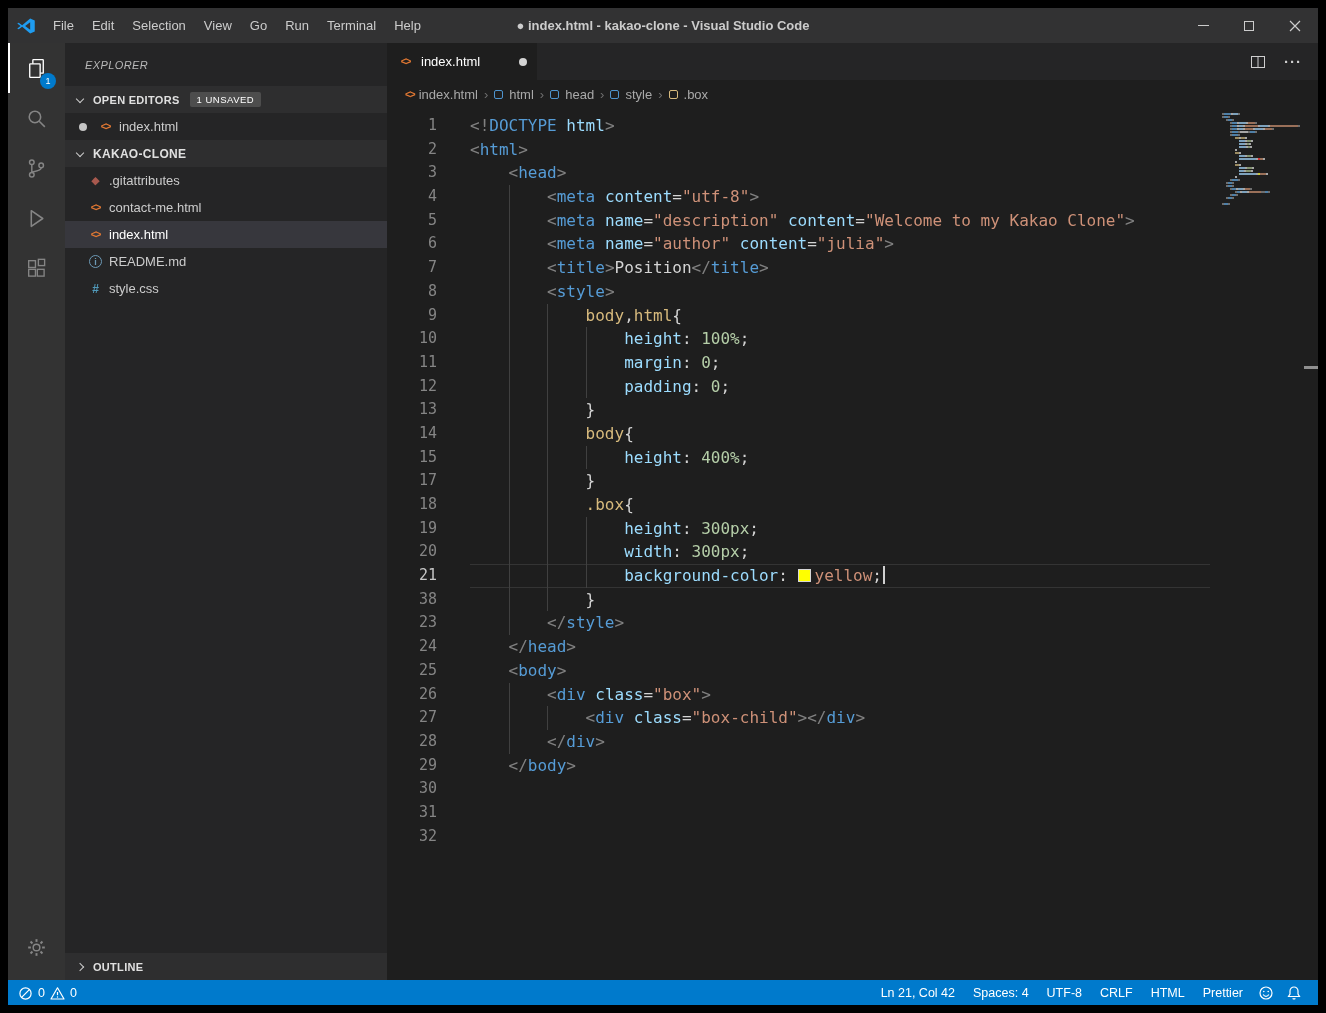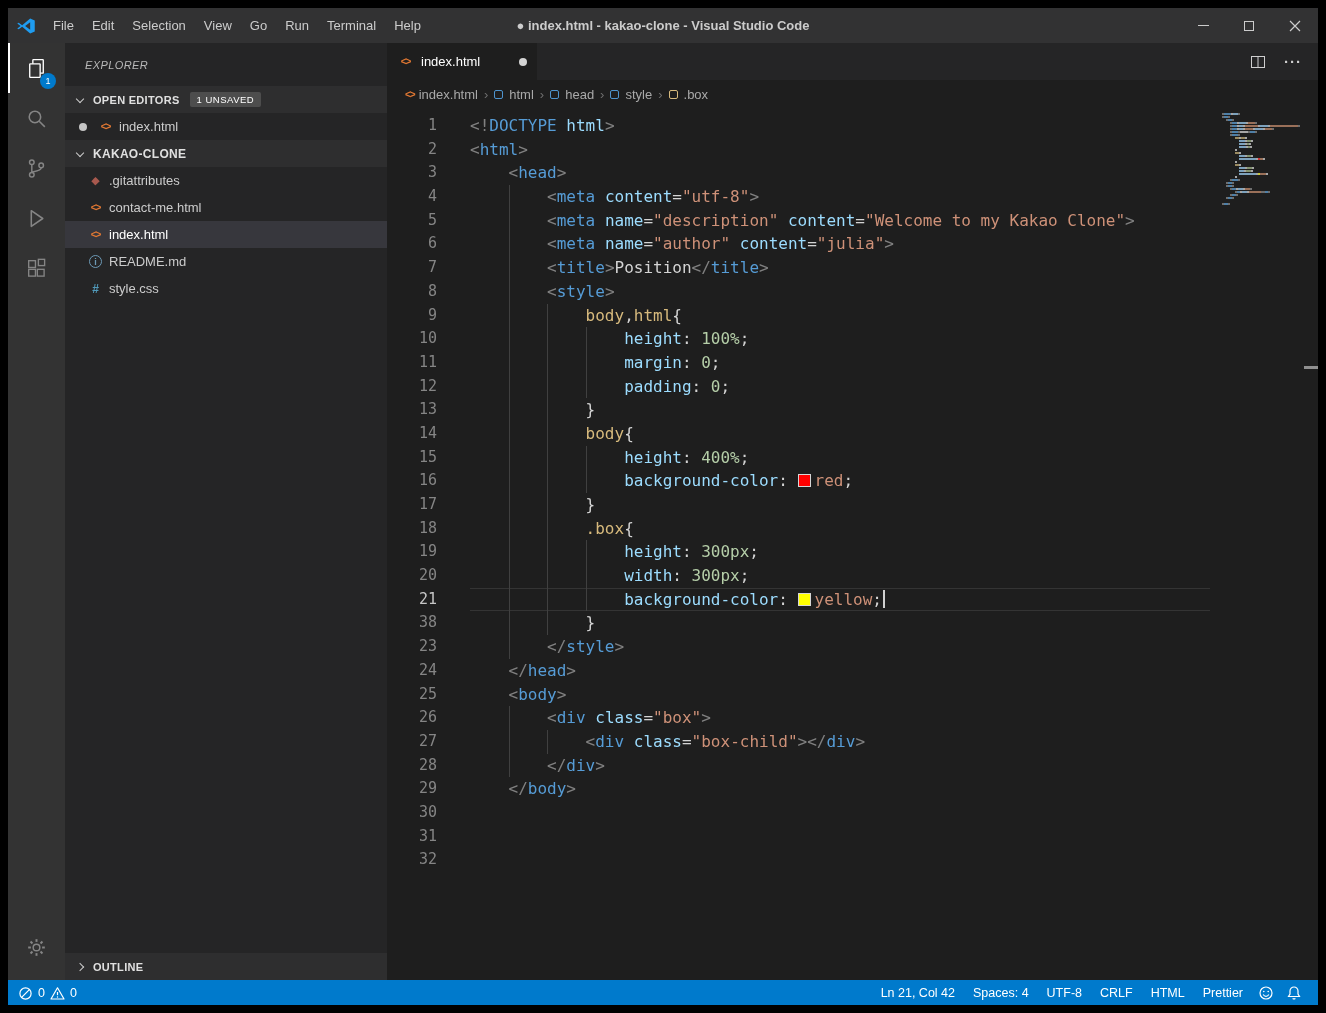--- a/index.html
+++ b/index.html
@@ -366,24 +366,20 @@
             </div>
             <div class="line">
               <div class="ln">14</div>
               <div class="line-content"><span class="indent"></span><span class="indent guide"></span><span class="indent guide"></span><span class="tk-sel">body</span><span class="tk-w">{</span></div>
             </div>
             <div class="line">
               <div class="ln">15</div>
               <div class="line-content"><span class="indent"></span><span class="indent guide"></span><span class="indent guide"></span><span class="indent guide"></span><span class="tk-prop">height</span><span class="tk-w">: </span><span class="tk-n">400%</span><span class="tk-w">;</span></div>
             </div>
             <div class="line">
-              <div class="ln">16</div>
-              <div class="line-content"><span class="indent"></span><span class="indent guide"></span><span class="indent guide"></span><span class="indent guide"></span><span class="tk-prop">background-color</span><span class="tk-w">: </span><span class="swatch" style="background: rgb(255, 0, 0);"></span><span class="tk-s">red</span><span class="tk-w">;</span></div>
-            </div>
-            <div class="line">
               <div class="ln">17</div>
               <div class="line-content"><span class="indent"></span><span class="indent guide"></span><span class="indent guide"></span><span class="tk-w">}</span></div>
             </div>
             <div class="line">
               <div class="ln">18</div>
               <div class="line-content"><span class="indent"></span><span class="indent guide"></span><span class="indent guide"></span><span class="tk-sel">.box</span><span class="tk-w">{</span></div>
             </div>
             <div class="line">
               <div class="ln">19</div>
               <div class="line-content"><span class="indent"></span><span class="indent guide"></span><span class="indent guide"></span><span class="indent guide"></span><span class="tk-prop">height</span><span class="tk-w">: </span><span class="tk-n">300px</span><span class="tk-w">;</span></div>

